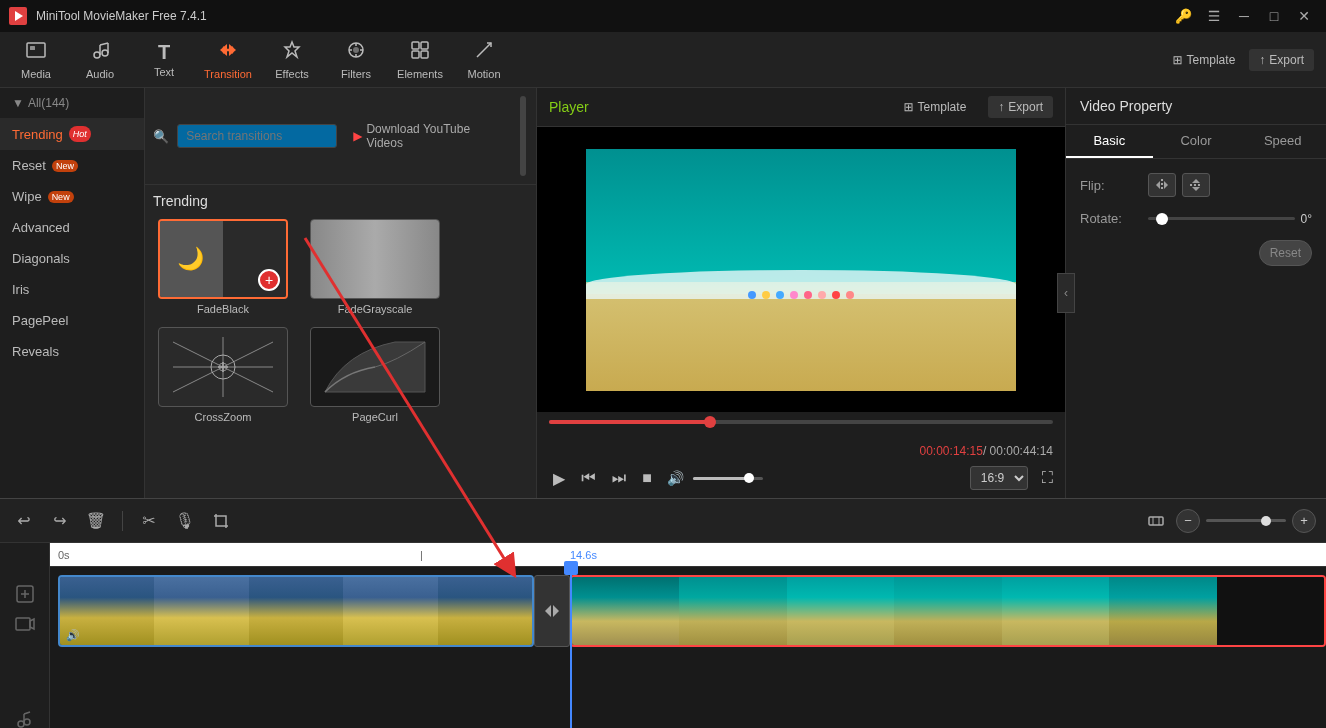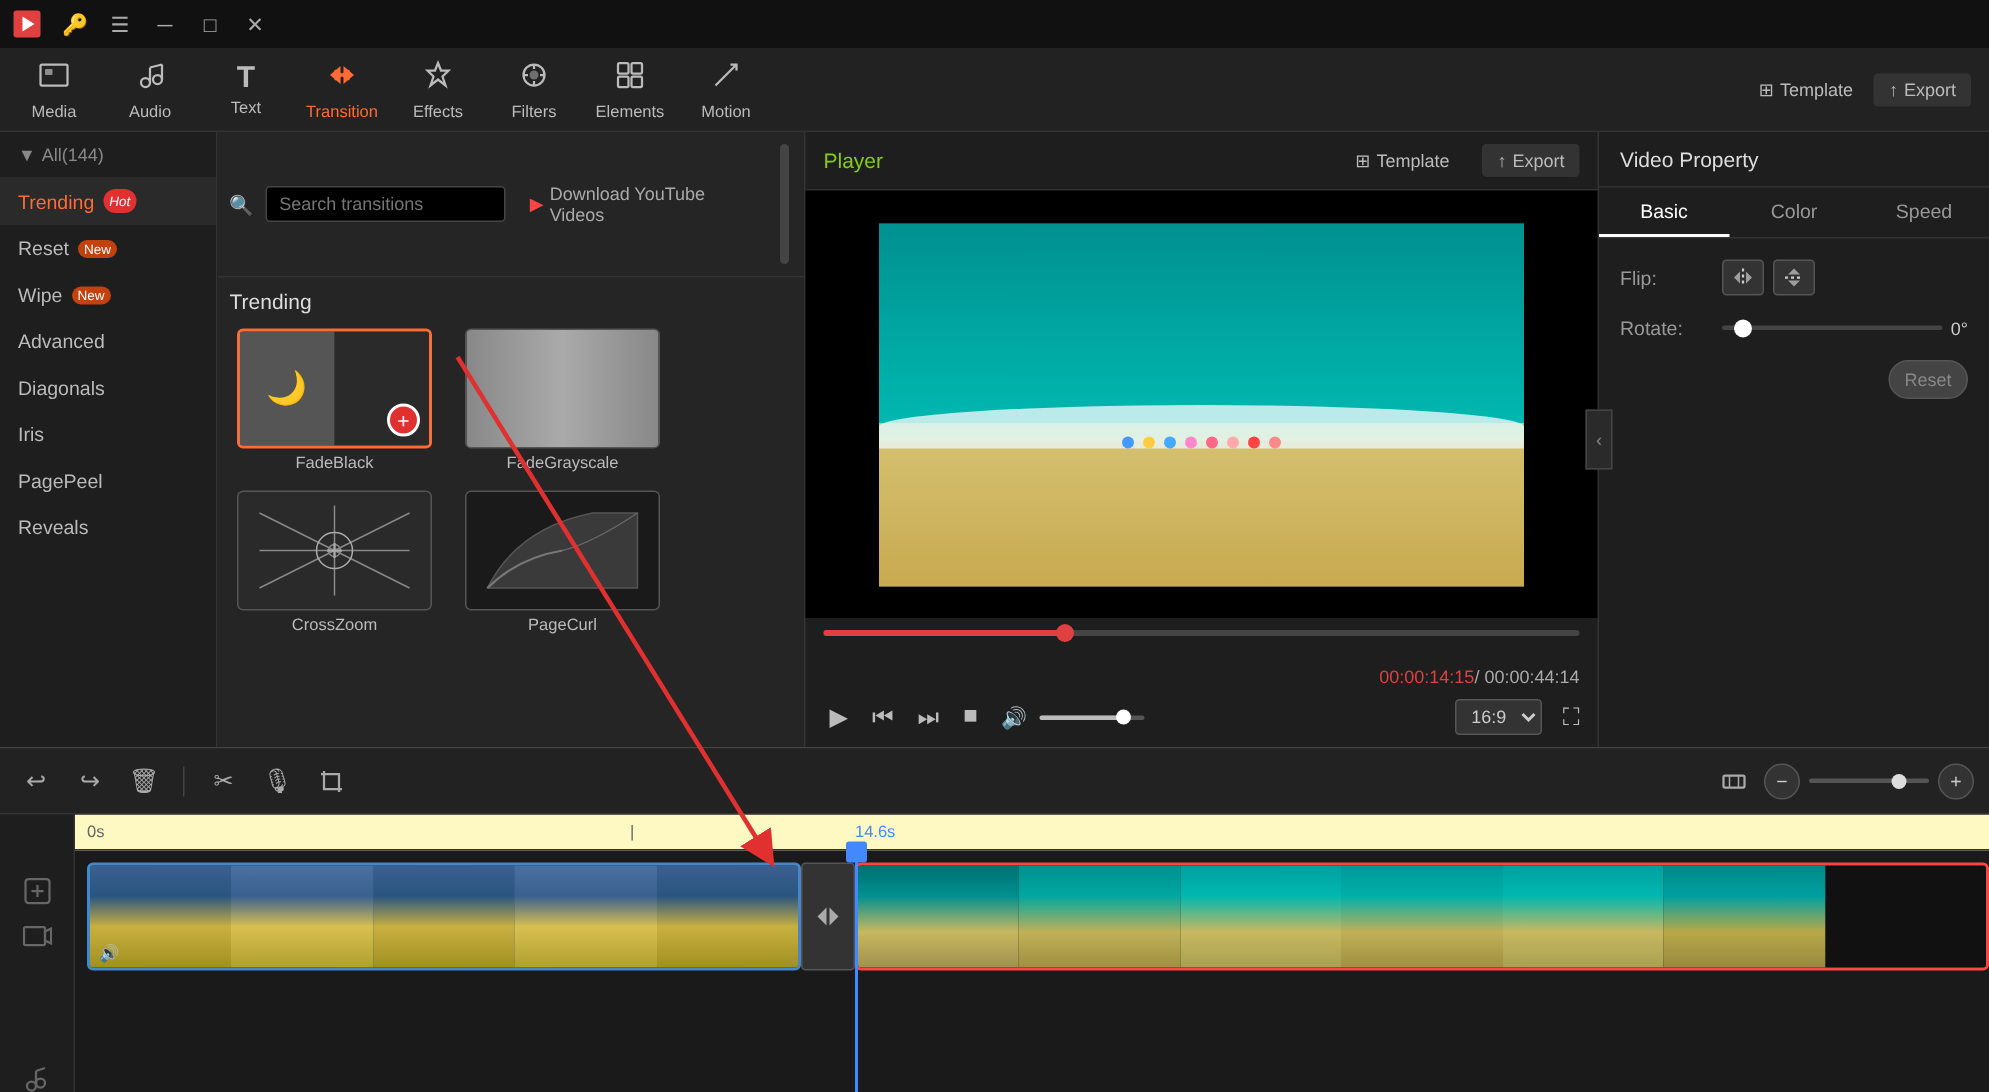--- a/index.html
+++ b/index.html
@@ -77,21 +77,21 @@
       flex: 1;
       background: #252525;
       display: flex;
       flex-direction: column;
       overflow: hidden;
     }
     #transition-toolbar {
       display: flex; align-items: center; padding: 8px; gap: 8px; border-bottom: 1px solid #333;
     }
     #search-transitions {
-      background: #000000; border: 1px solid #444; color: #ccc; padding: 4px 8px; border-radius: 3px;
+      background: #0369a1; border: 1px solid #444; color: #ccc; padding: 4px 8px; border-radius: 3px;
       font-size: 12px; width: 160px; outline: none;
     }
     .yt-download-btn {
       display: flex; align-items: center; gap: 4px; color: #aaa; font-size: 12px; cursor: pointer;
       padding: 4px 8px; border-radius: 3px;
     }
     .scroll-indicator {
       width: 6px; height: 80px; background: #444; border-radius: 3px; margin-left: auto; margin-right: 2px;
     }
 
@@ -344,21 +344,21 @@
       display: flex; flex-direction: column; align-items: center; gap: 4px; padding-top: 30px;
     }
     .track-icon {
       width: 30px; height: 30px; display: flex; align-items: center; justify-content: center;
       color: #666; font-size: 16px; cursor: pointer;
     }
     #timeline-content {
       flex: 1; position: relative; overflow: hidden;
     }
     #timeline-ruler {
-      height: 24px; background: #fef9c3; display: flex; align-items: center;
+      height: 24px; background: #ffffff; display: flex; align-items: center;
       padding: 0 0 0 8px; font-size: 11px; color: #666; border-bottom: 1px solid #333;
       position: relative;
       text-align: center;
     }
     #timeline-tracks {
       position: relative; padding: 6px 0;
     }
     .track-row {
       height: 80px; position: relative; margin-bottom: 4px; display: flex; align-items: center;
     }
@@ -434,20 +434,21 @@
 </head>
 <body>
 
 <div id="titlebar">
   <div class="app-icon">
     <svg width="20" height="20" viewBox="0 0 20 20">
       <rect x="1" y="1" width="18" height="18" rx="2" fill="#e04040"></rect>
       <polygon points="7,5 15,10 7,15" fill="#fff"></polygon>
     </svg>
   </div>
+  <span class="app-title">MiniTool MovieMaker Free 7.4.1</span>
   <div class="win-controls">
     <div class="win-btn">🔑</div>
     <div class="win-btn">☰</div>
     <div class="win-btn">─</div>
     <div class="win-btn">□</div>
     <div class="win-btn close">✕</div>
   </div>
 </div>
 
 <div id="toolbar">

